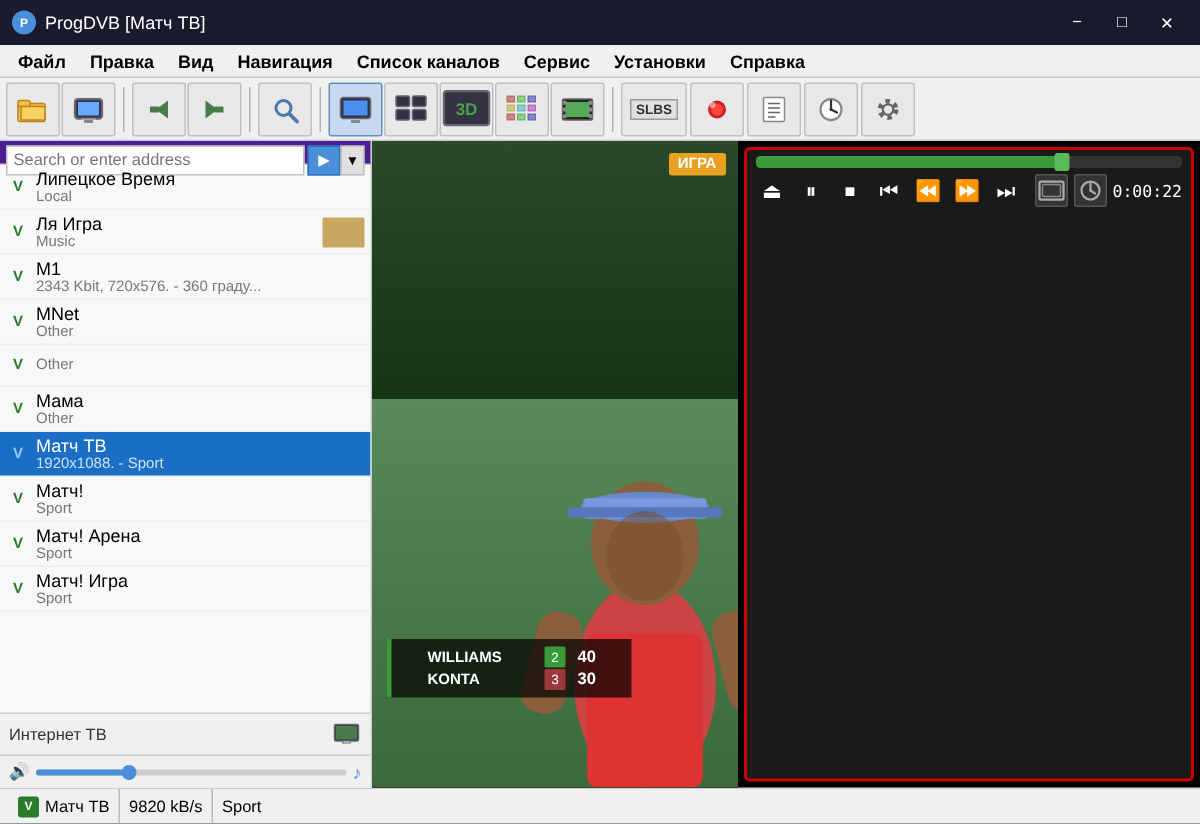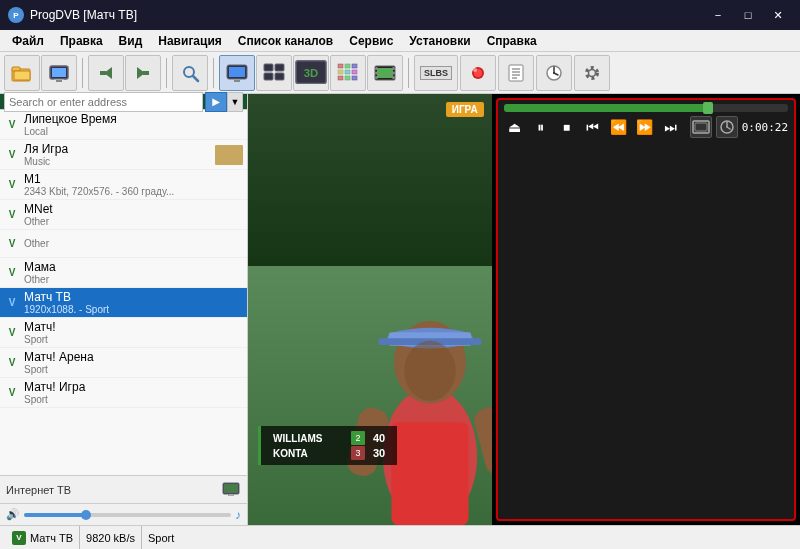--- a/index.html
+++ b/index.html
@@ -115,24 +115,24 @@
       min-width: 248px;
       background: #f8f8f8;
       border-right: 1px solid #ccc;
       display: flex;
       flex-direction: column;
     }
 
     
     #search-bar {
       display: flex;
-      align-items: center;
+      align-items: flex-start;
       padding: 3px 4px;
       border-bottom: 1px solid #ccc;
-      background: #14532d;
+      background: #4c1d95;
       height: 16px;
     }
     #search-input {
       flex: 1;
       border: 1px solid #c0c0c0;
       height: 20px;
       padding: 0 4px;
       font-size: 11px;
       color: #888;
       outline: none;
@@ -297,21 +297,21 @@
       background: rgba(0,0,0,0.7);
       color: white;
       font-size: 11px;
       padding: 4px 8px;
       border-left: 3px solid #3a9a3a;
     }
     .score-row {
       display: flex;
       gap: 8px;
       align-items: center;
-      margin: 1px 4px;
+      margin: 1px 16px;
     }
     .score-name { width: 70px; font-weight: 600; font-size: 10px; }
     .score-set {
       width: 14px;
       height: 14px;
       background: #3a9a3a;
       display: flex; align-items: center; justify-content: center;
       font-size: 9px;
       border-radius: 1px;
     }

